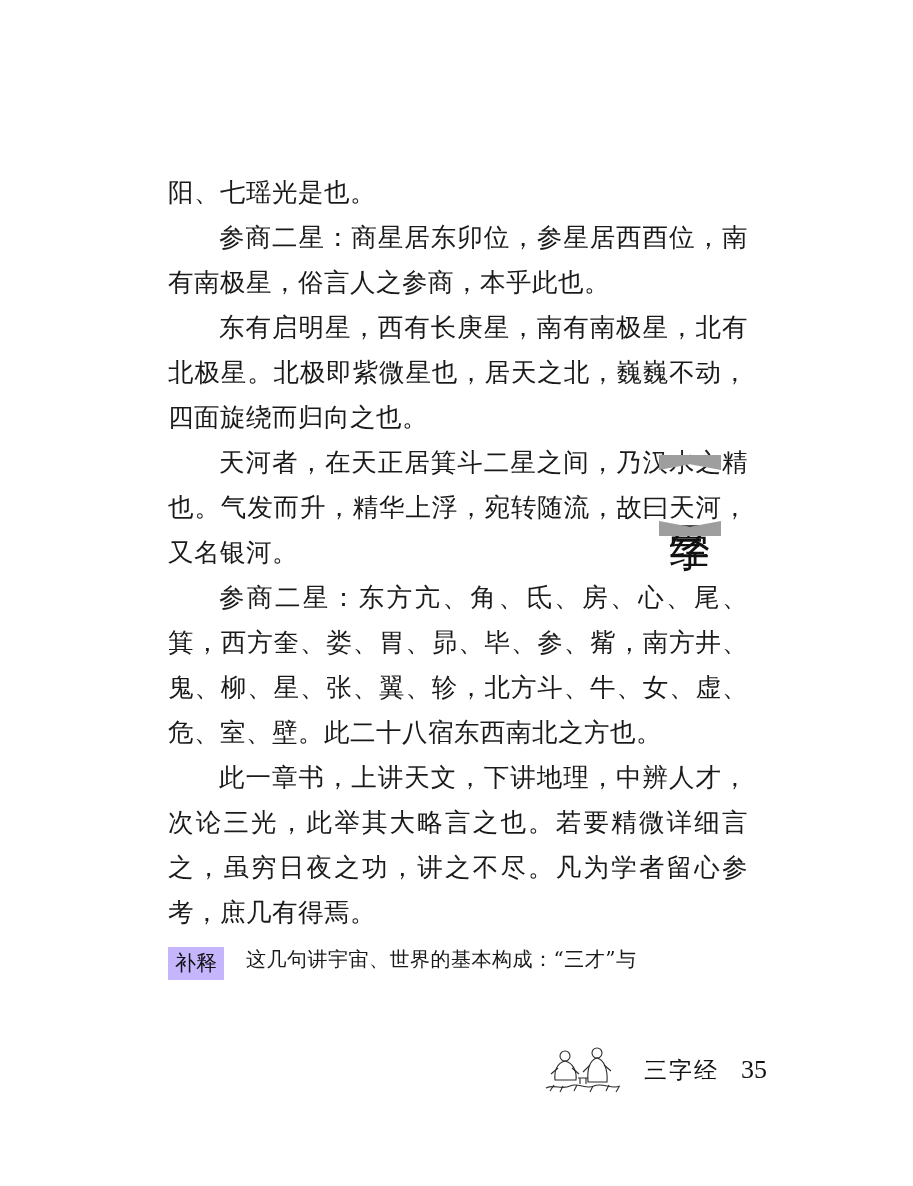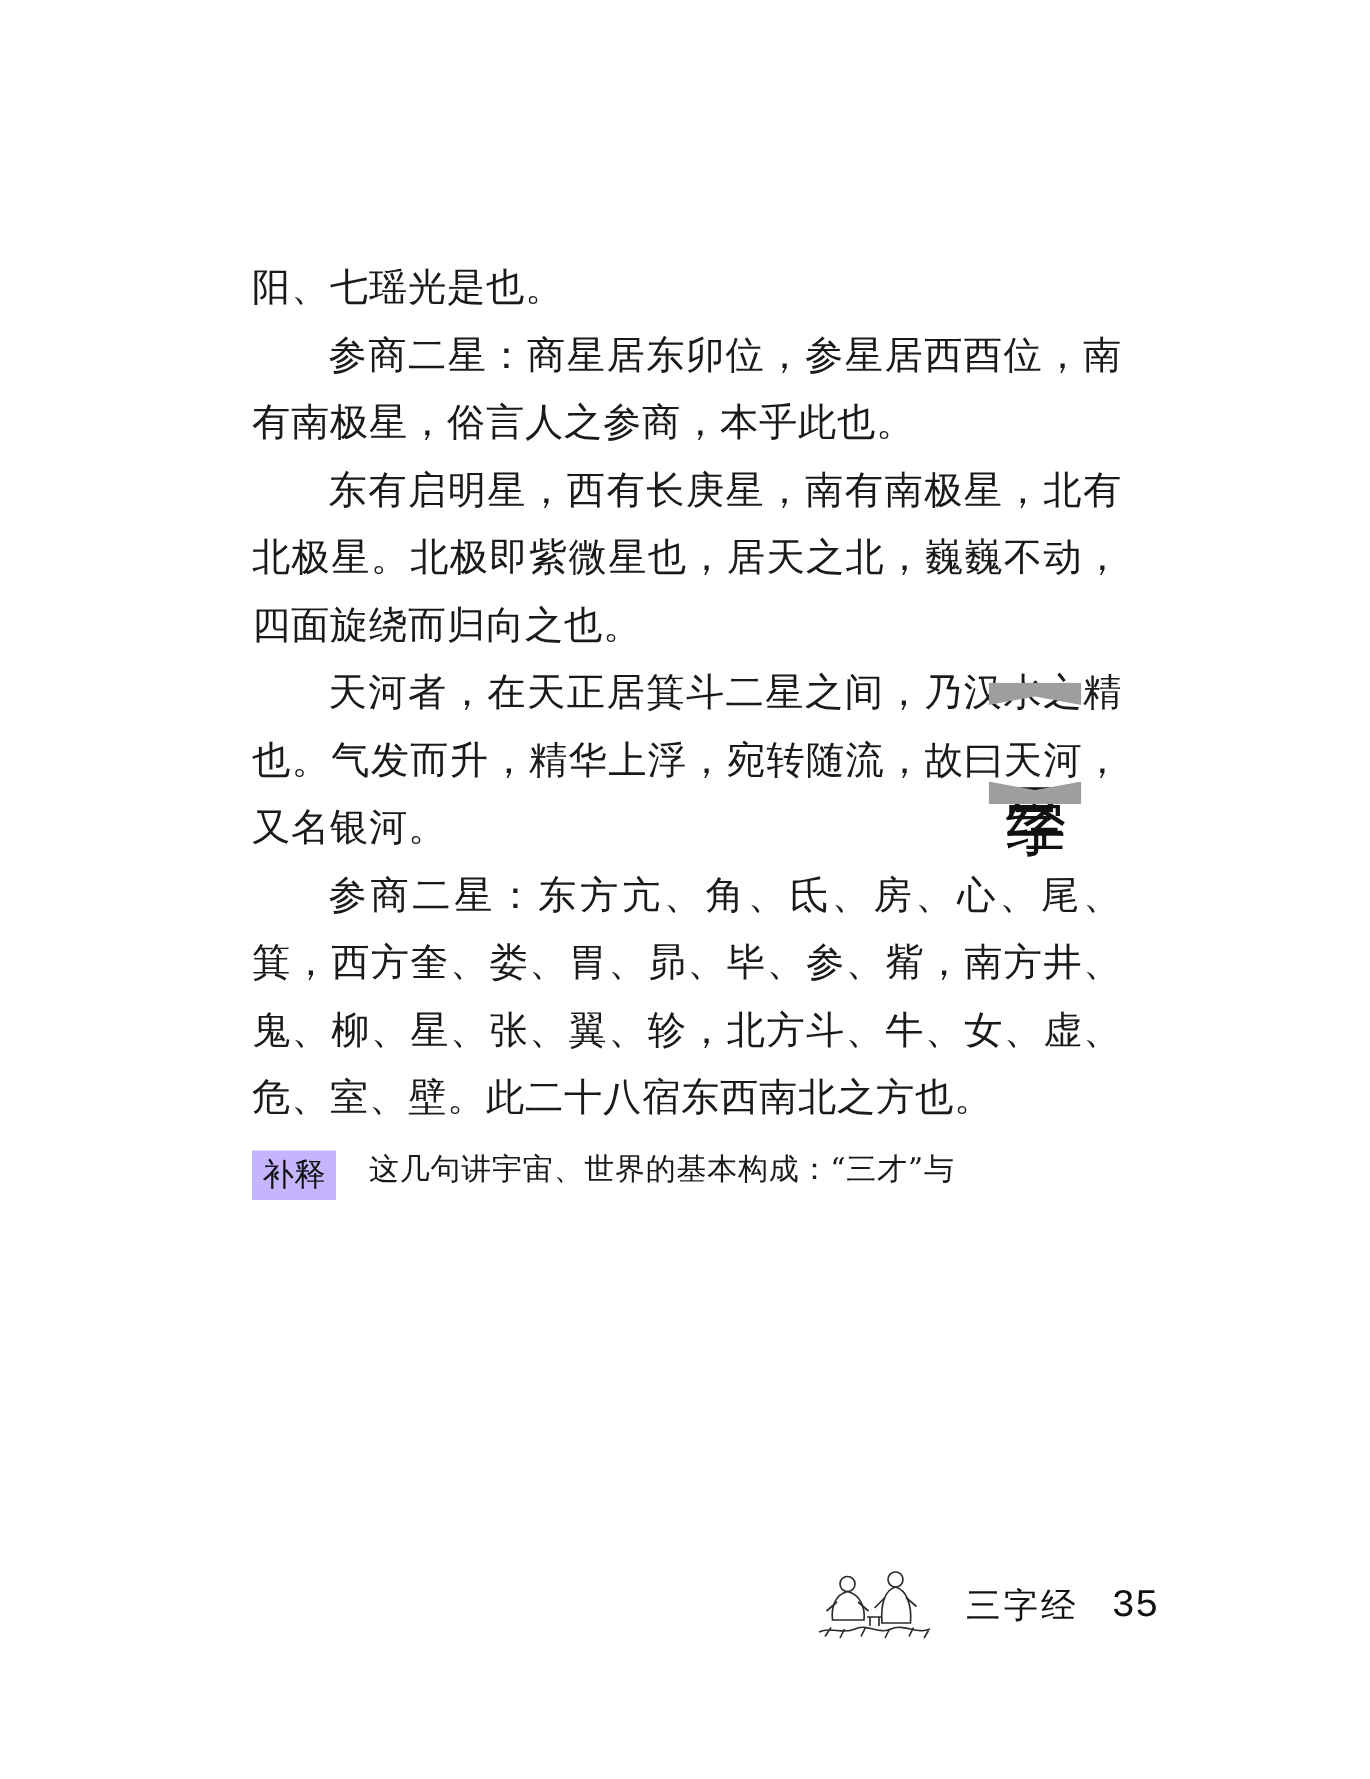--- a/index.html
+++ b/index.html
@@ -129,34 +129,35 @@
     font-size: 23px;
     letter-spacing: 2px;
     color: #111111;
     margin-left: 18px;
   }
 
   .footer-pageno {
     font-size: 26px;
     color: #111111;
     margin-left: 22px;
-    font-family: Liberation Mono, monospace;
+    font-family: Liberation Serif, serif;
   }
 </style>
 </head>
 <body>
 
 <div class="page">
 
   <div class="text-column">
     <p class="para">阳、七瑶光是也。</p>
     <p class="para indent">参商二星：商星居东卯位，参星居西酉位，南有南极星，俗言人之参商，本乎此也。</p>
     <p class="para indent">东有启明星，西有长庚星，南有南极星，北有北极星。北极即紫微星也，居天之北，巍巍不动，四面旋绕而归向之也。</p>
     <p class="para indent">天河者，在天正居箕斗二星之间，乃汉水之精也。气发而升，精华上浮，宛转随流，故曰天河，又名银河。</p>
     <p class="para indent">参商二星：东方亢、角、氐、房、心、尾、箕，西方奎、娄、胃、昴、毕、参、觜，南方井、鬼、柳、星、张、翼、轸，北方斗、牛、女、虚、危、室、壁。此二十八宿东西南北之方也。</p>
+    <p class="para indent">此一章书，上讲天文，下讲地理，中辨人才，次论三光，此举其大略言之也。若要精微详细言之，虽穷日夜之功，讲之不尽。凡为学者留心参考，庶几有得焉。</p>
 
     <div class="annot-row">
       <span class="annot-tag">补释</span>
       <span class="annot-text">这几句讲宇宙、世界的基本构成：“三才”与</span>
     </div>
   </div>
 
   <div class="side-title">
     <div class="side-ornament-top"></div>
     <span class="side-title-chars">三字经</span>

